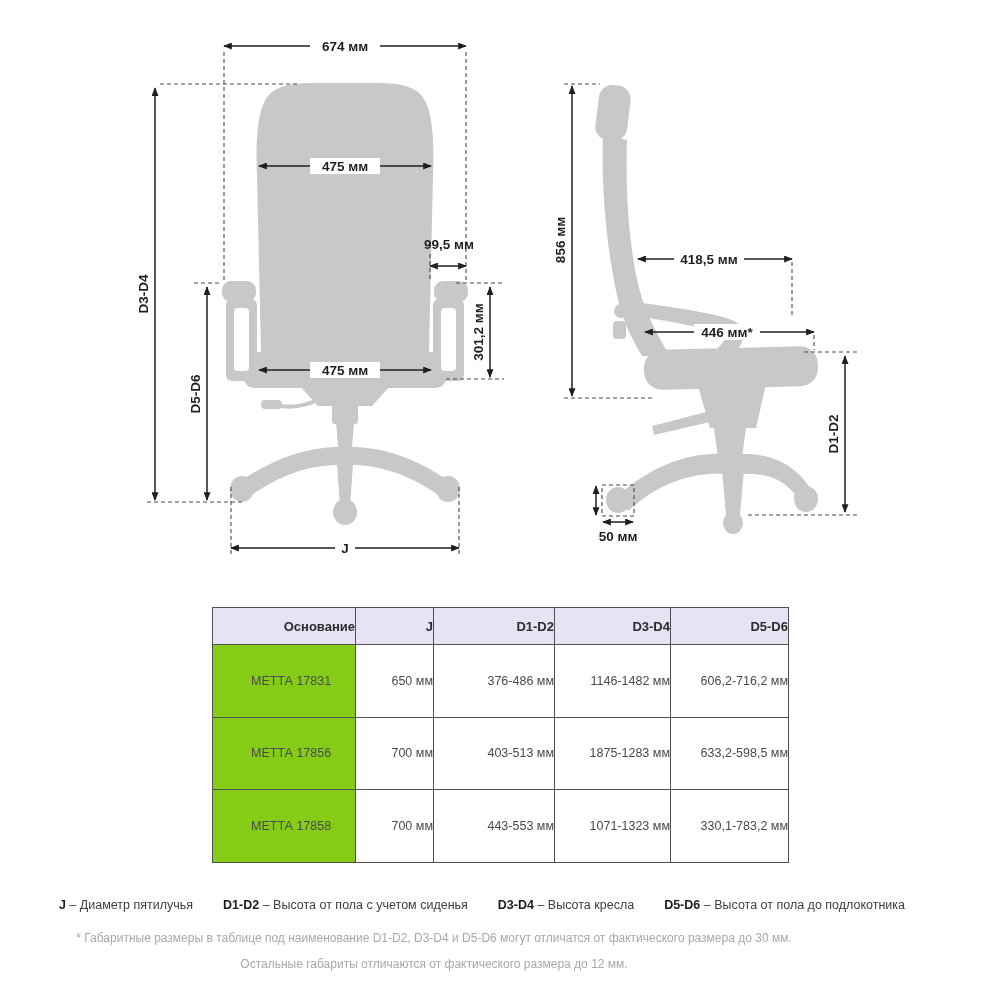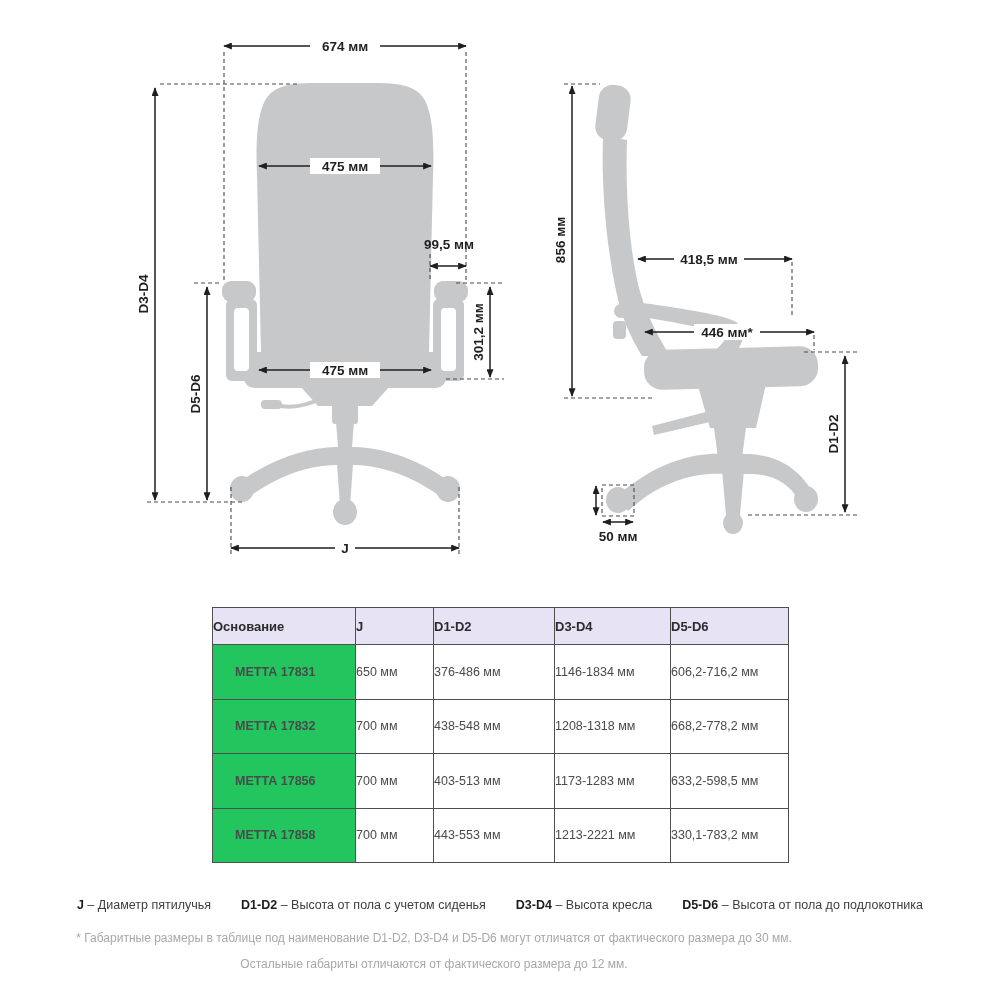--- a/index.html
+++ b/index.html
@@ -3,29 +3,29 @@
 <meta charset="utf-8">
 <style>
   html,body{margin:0;padding:0;background:#fff;}
   #canvas{position:relative;width:1000px;height:1000px;background:#ffffff;overflow:hidden;
           font-family:"Liberation Sans", sans-serif;}
   #diagram-svg{position:absolute;left:0;top:0;width:1000px;height:1000px;}
 
   
   #spec-table{position:absolute;left:212px;top:607px;width:576px;height:256px;
               border-collapse:collapse;table-layout:fixed;font-size:12.5px;color:#4a4a4a;}
-  #spec-table th,#spec-table td{border:1px solid #4f4f4f;text-align:left;vertical-align:middle;padding:0;}
+  #spec-table th,#spec-table td{border:1px solid #4f4f4f;text-align:right;vertical-align:middle;padding:0;}
   #spec-table th{background:#e7e3f4;font-size:13px;font-weight:bold;color:#2b2b2b;height:36px;}
-  #spec-table td.model{background:#22c55e;text-align:left;padding-left:22px;font-weight:bold;}
+  #spec-table td.model{background:#84cc16;text-align:left;padding-left:38px;}
   #spec-table col.c0{width:143px;} #spec-table col.c1{width:78px;}
   #spec-table col.c2{width:121px;} #spec-table col.c3{width:116px;} #spec-table col.c4{width:118px;}
 
   
   #legend{position:absolute;left:0;top:898px;width:964px;display:flex;justify-content:center;
-          gap:30px;font-size:12.5px;color:#3d3d3d;white-space:nowrap;padding-left:18px;}
+          gap:30px;font-size:12.5px;color:#3d3d3d;white-space:nowrap;}
   #legend b{color:#1c1c1c;}
 
   
   .footnote{position:absolute;left:0;width:868px;text-align:center;font-size:12px;color:#a8a8a8;}
   #footnote-1{top:931px;} #footnote-2{top:957px;text-align:center;}
 
   text{font-family:"Liberation Sans", sans-serif;}
   .dim-label{font-size:13.5px;font-weight:bold;fill:#1f1f1f;}
   .dim-line{stroke:#1f1f1f;stroke-width:1.5;fill:none;}
   .dash{stroke:#4a4a4a;stroke-width:1.1;fill:none;stroke-dasharray:4 3;}
@@ -207,42 +207,35 @@
       <th>D1-D2</th>
       <th>D3-D4</th>
       <th>D5-D6</th>
     </tr>
   </thead>
   <tbody>
     <tr>
       <td class="model">МЕТТА 17831</td>
       <td>650 мм</td>
       <td>376-486 мм</td>
-      <td>1146-1834 мм</td>
+      <td>1146-1482 мм</td>
       <td>606,2-716,2 мм</td>
-    </tr>
-    <tr>
-      <td class="model">МЕТТА 17832</td>
-      <td>700 мм</td>
-      <td>438-548 мм</td>
-      <td>1208-1318 мм</td>
-      <td>668,2-778,2 мм</td>
     </tr>
     <tr>
       <td class="model">МЕТТА 17856</td>
       <td>700 мм</td>
       <td>403-513 мм</td>
-      <td>1173-1283 мм</td>
+      <td>1875-1283 мм</td>
       <td>633,2-598,5 мм</td>
     </tr>
     <tr>
       <td class="model">МЕТТА 17858</td>
       <td>700 мм</td>
       <td>443-553 мм</td>
-      <td>1213-2221 мм</td>
+      <td>1071-1323 мм</td>
       <td>330,1-783,2 мм</td>
     </tr>
   </tbody>
 </table>
 
 <div id="legend">
   <span><b>J</b> <span>– Диаметр пятилучья</span></span>
   <span><b>D1-D2</b> <span>– Высота от пола с учетом сиденья</span></span>
   <span><b>D3-D4</b> <span>– Высота кресла</span></span>
   <span><b>D5-D6</b> <span>– Высота от пола до подлокотника</span></span>

